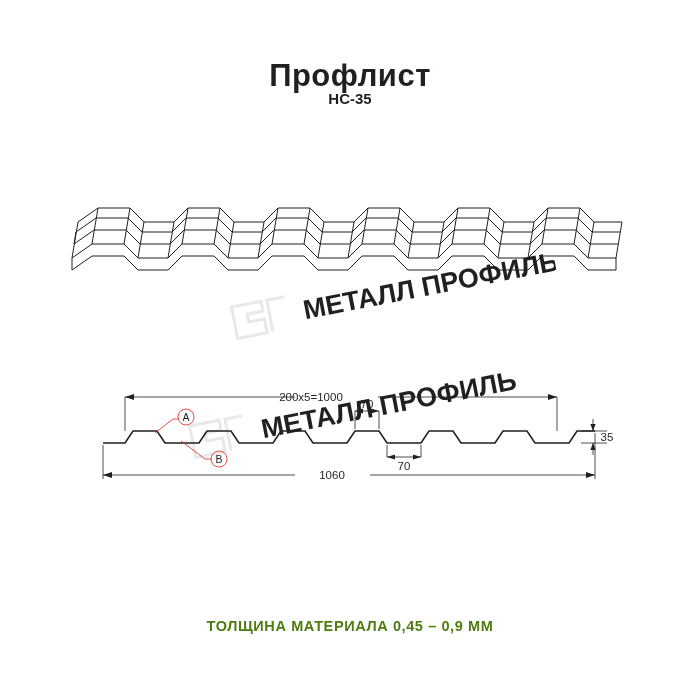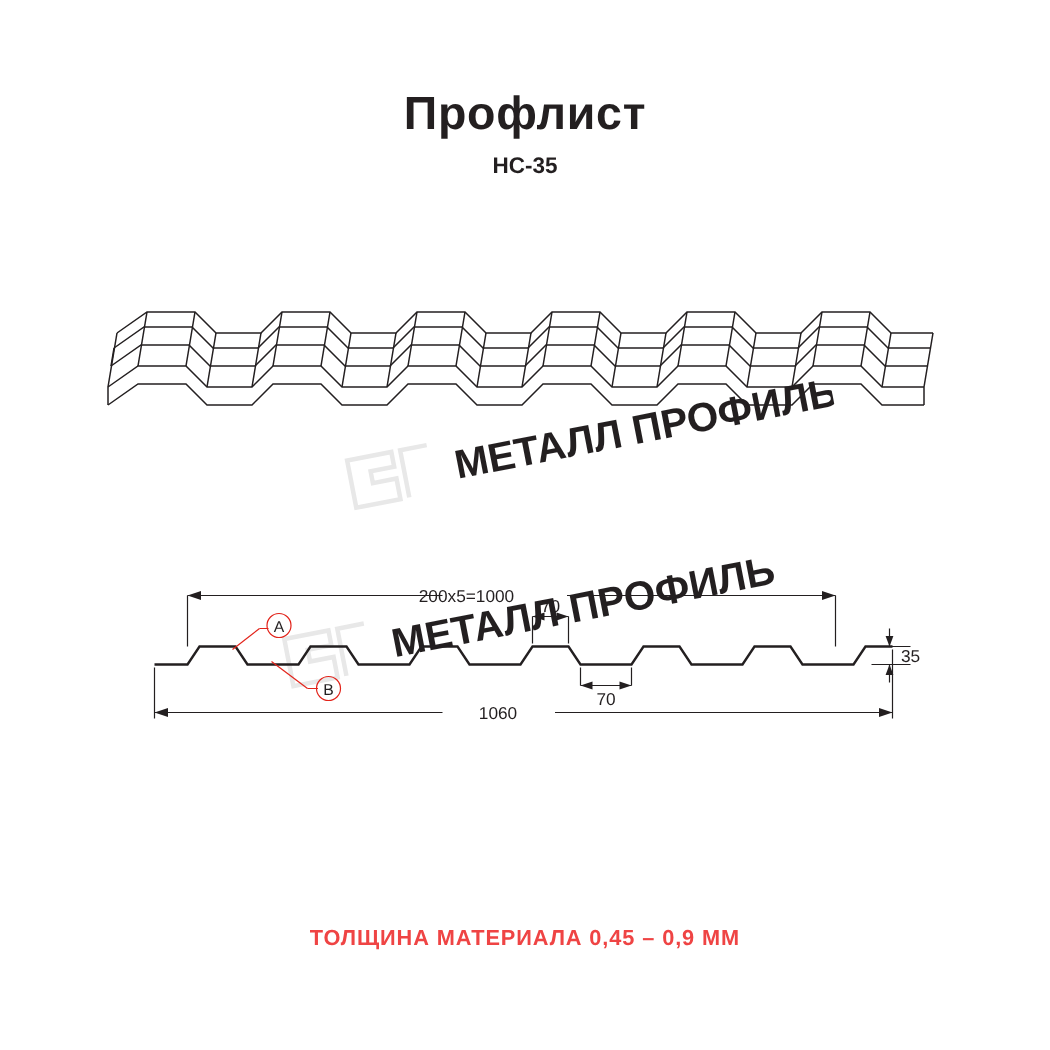--- a/index.html
+++ b/index.html
@@ -27,21 +27,21 @@
     left: 0;
     width: 700px;
     text-align: center;
     font-size: 31px;
     font-weight: bold;
     letter-spacing: 0.5px;
     color: #231f20;
   }
   .subtitle {
     position: absolute;
-    top: 102px;
+    top: 90px;
     left: 0;
     width: 700px;
     text-align: center;
     font-size: 15px;
     font-weight: bold;
     color: #231f20;
   }
   
   .wm {
     position: absolute;
@@ -65,21 +65,21 @@
   
   .footer {
     position: absolute;
     top: 618px;
     left: 0;
     width: 700px;
     text-align: center;
     font-size: 14.5px;
     font-weight: bold;
     letter-spacing: 0.6px;
-    color: #ef4444;
+    color: #4d7c0f;
   }
   svg text {
     font-family: "Liberation Sans", sans-serif;
     fill: #231f20;
   }
 </style>
 </head>
 <body>
 
 <div class="page">

